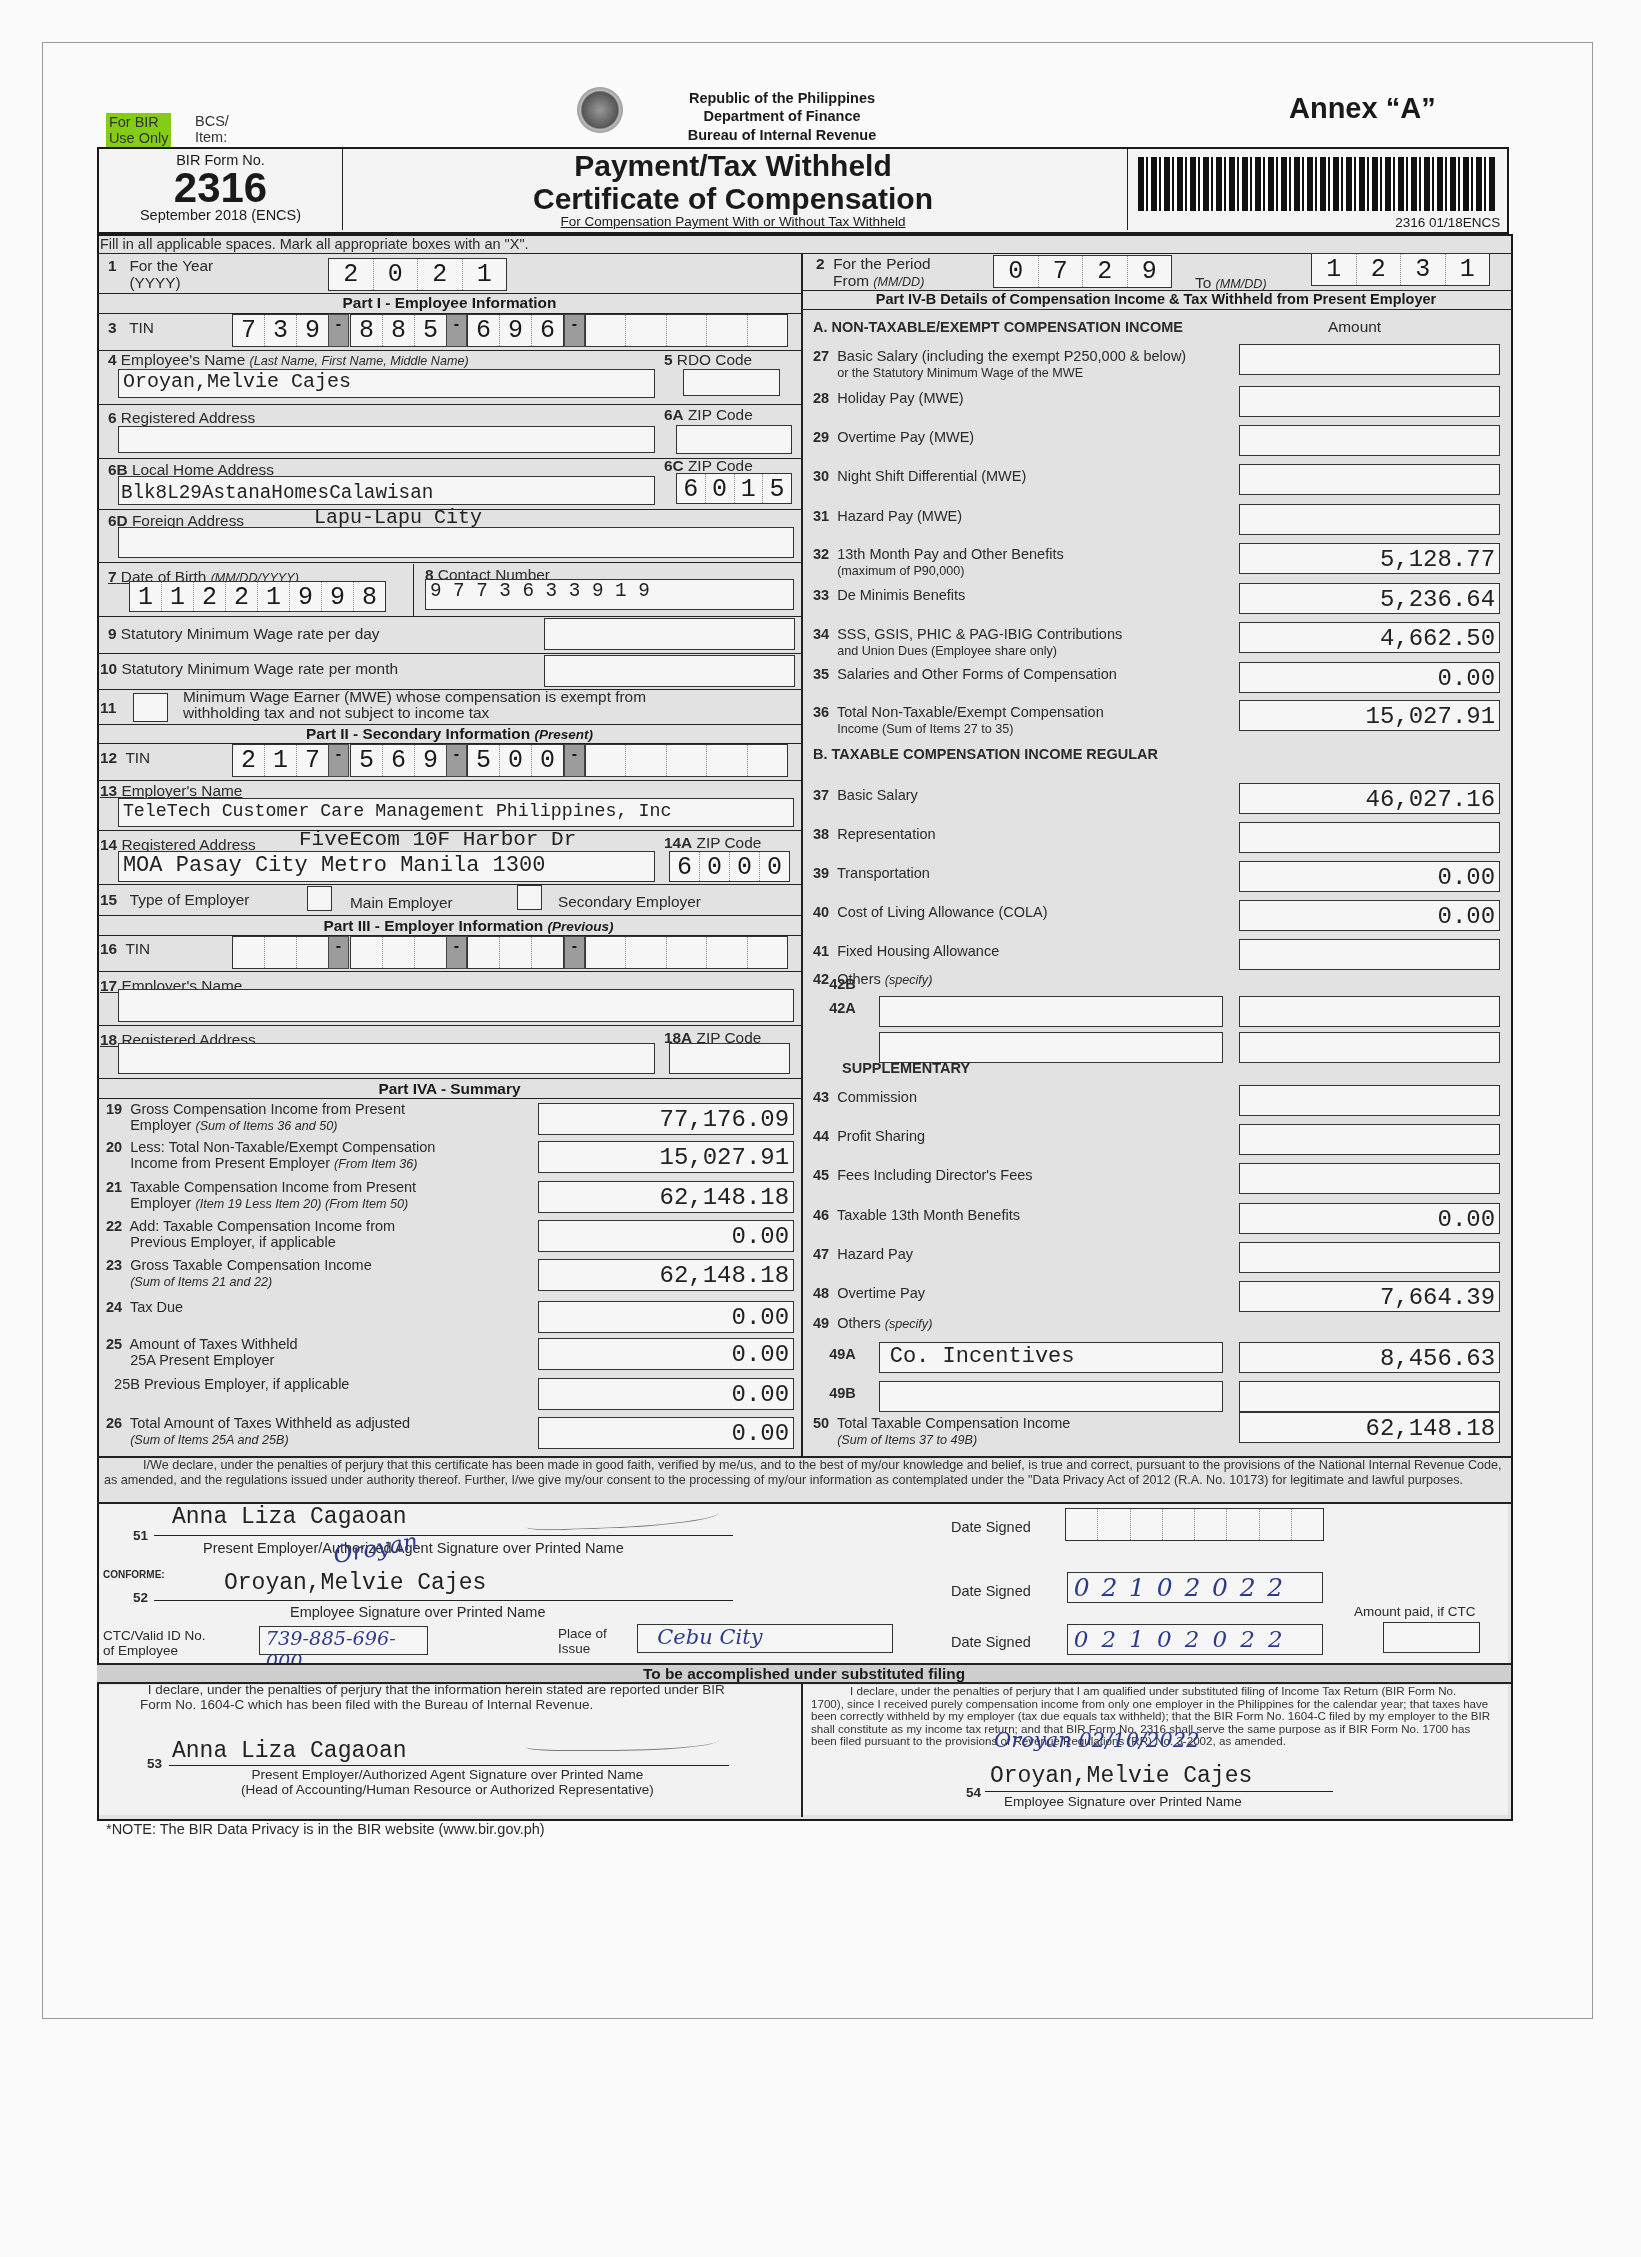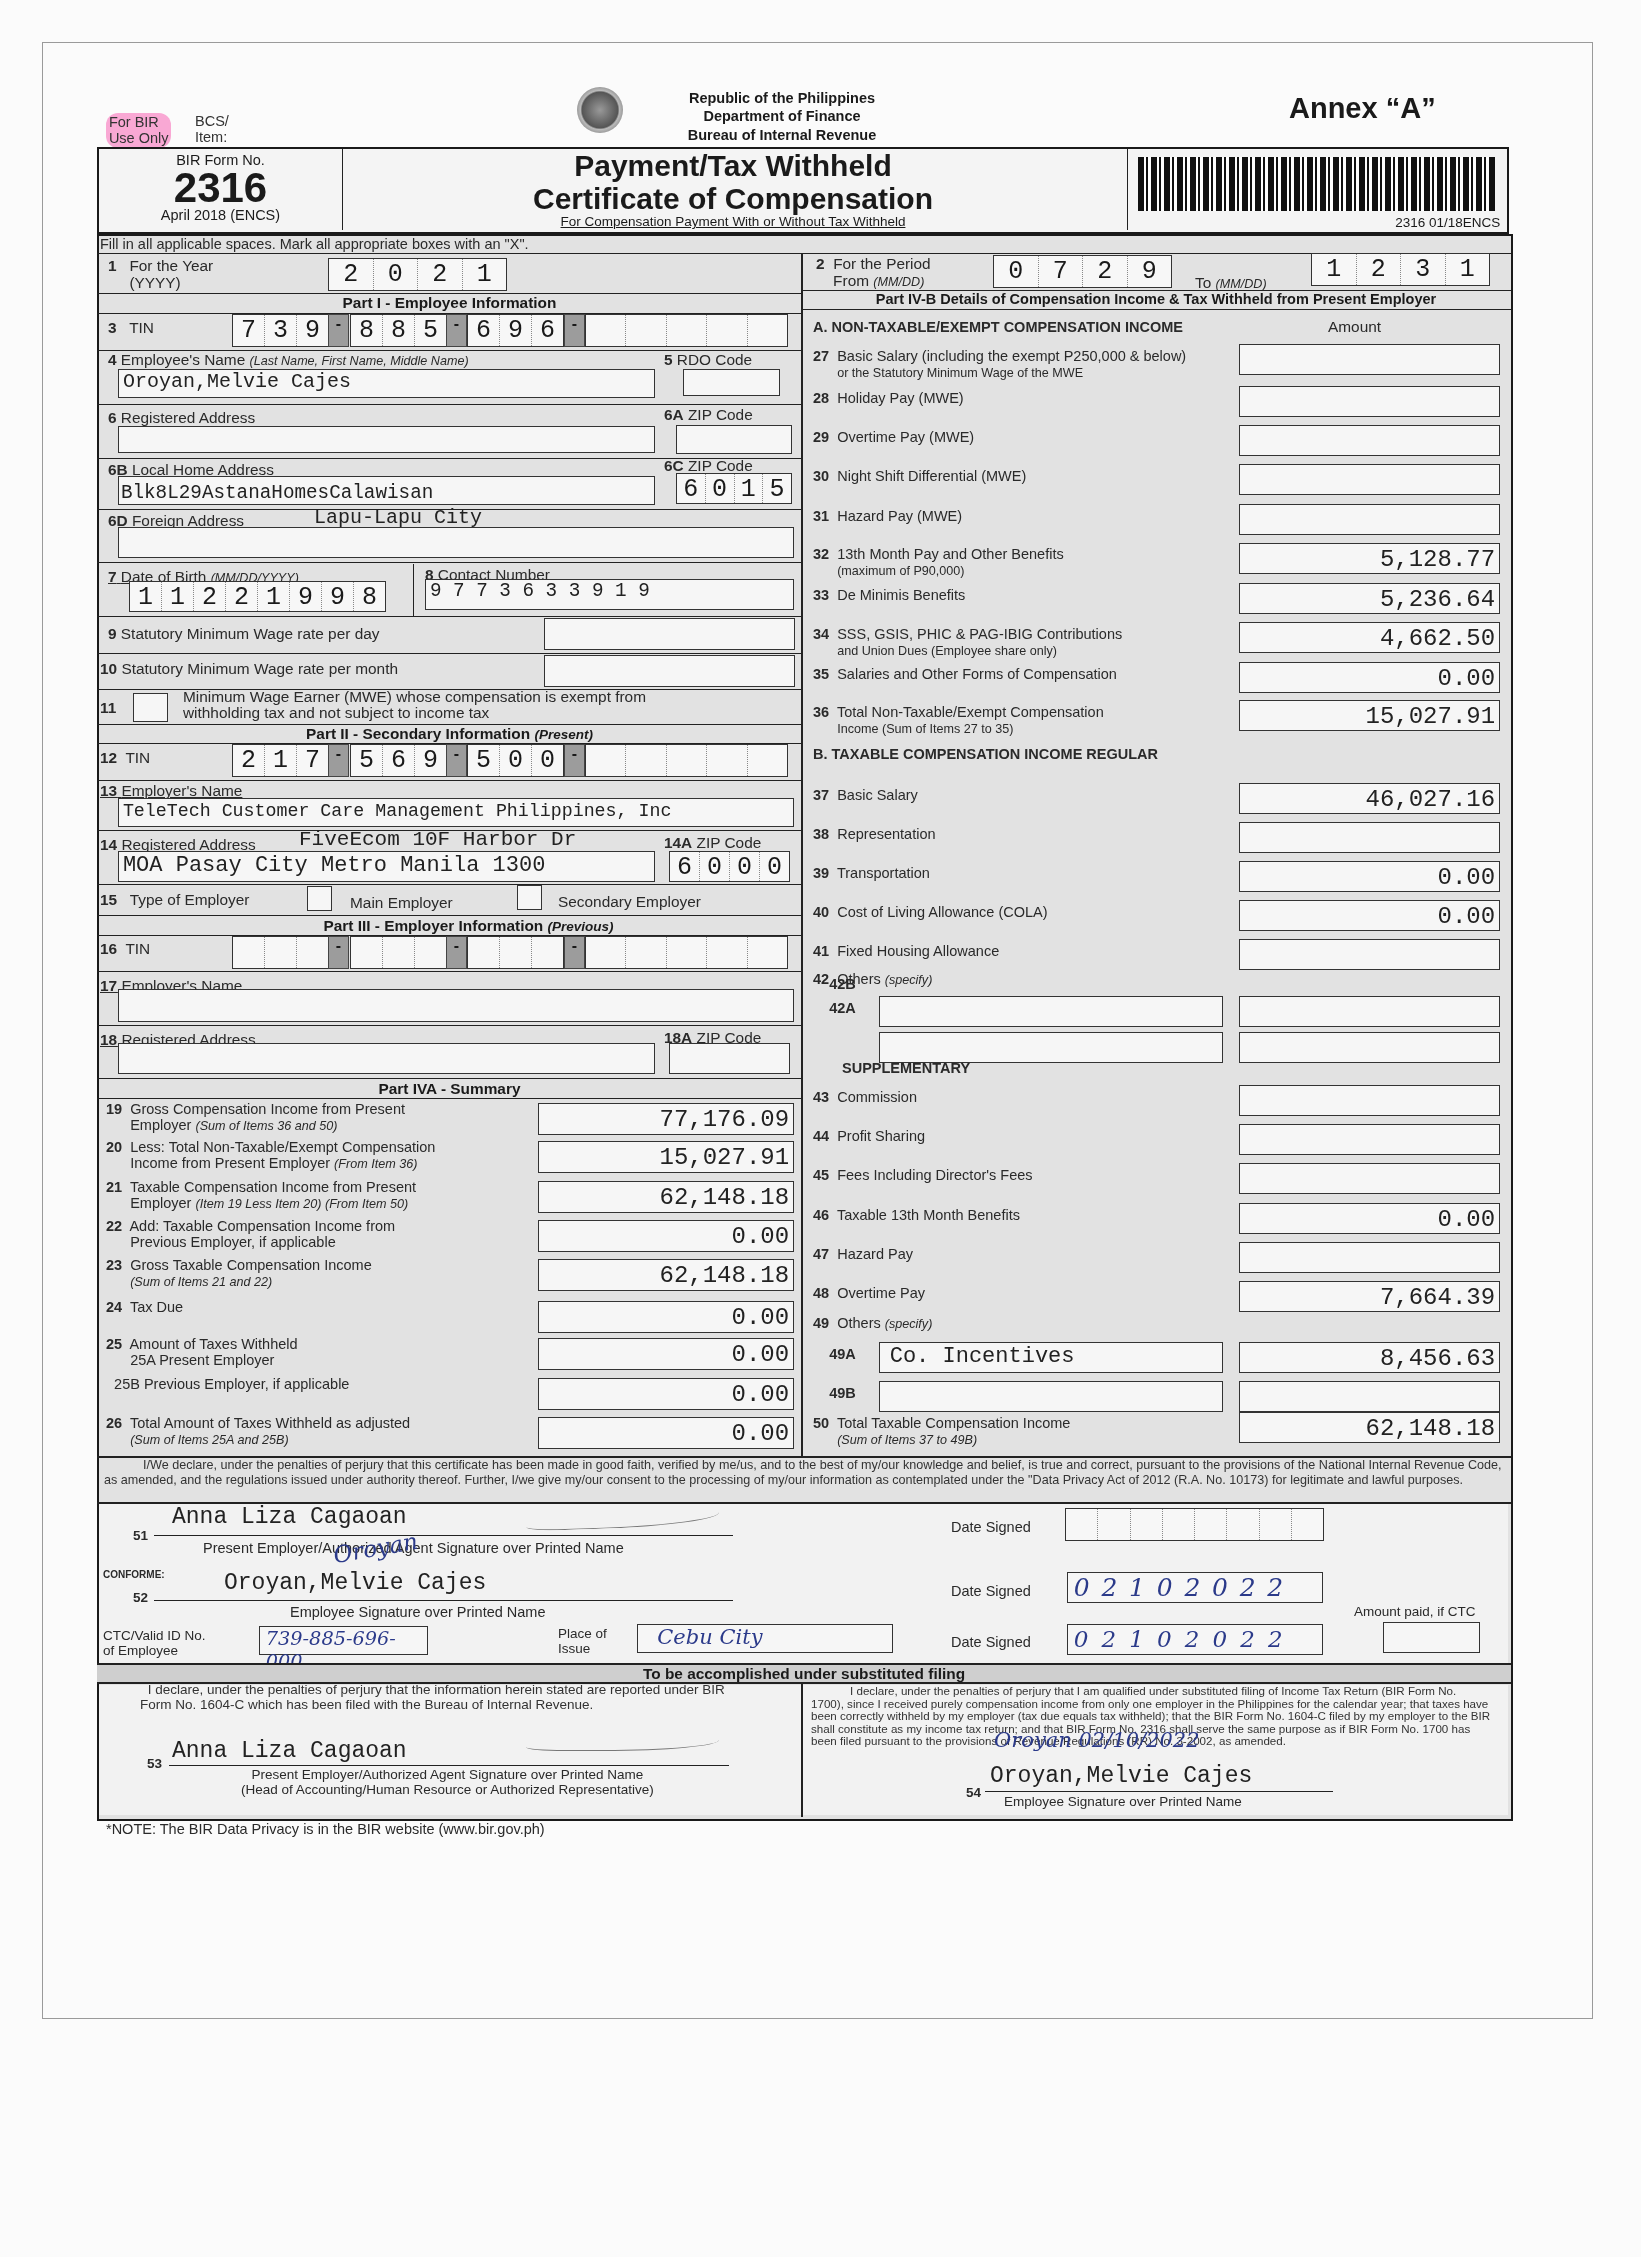--- a/index.html
+++ b/index.html
@@ -1,20 +1,20 @@
 <!DOCTYPE html>
 <html><head>
 <meta charset="utf-8">
 <style>
   html, body { margin:0; padding:0; }
   body { width:1641px; height:2257px; background:#fbfbfb; position:relative; font-family:"Liberation Sans", sans-serif; color:#1a1a1a; overflow:hidden; }
   .page-border { position:absolute; left:42px; top:42px; width:1549px; height:1975px; border:1px solid #9a9a9a; }
   .abs { position:absolute; }
   .hdr-small { font-size:14.5px; line-height:16.4px; color:#333; }
-  .gray { background:#f9a8d4;border-radius:12px; }
+  .gray { background:#84cc16; }
   .form { position:absolute; left:97px; top:145px; width:1412px; height:1672px; border:2.9px solid #1a1a1a; background:#e2e2e2; }
   .hline { position:absolute; height:0; border-top:1.9px solid #222; }
   .vline { position:absolute; width:0; border-left:2.9px solid #222; }
   .lbl { position:absolute; font-size:15.4px; line-height:17.4px; color:#2a2a2a; white-space:nowrap; }
   .lbl b { font-weight:bold; }
   .it { font-style:italic; font-size:12.6px; }
   .sm { font-size:12.6px; line-height:14.5px; }
   .box { position:absolute; background:#f6f6f6; border:1px solid #333; box-sizing:border-box; }
   .val { position:absolute; font-family:"Liberation Mono", monospace; font-size:23px; color:#222; white-space:nowrap; }
   .amt { position:absolute; right:3.9px; top:1.9px; font-family:"Liberation Mono", monospace; font-size:24px; color:#222; }
@@ -42,21 +42,21 @@
   <div>Republic of the Philippines</div>
   <div>Department of Finance</div>
   <div>Bureau of Internal Revenue</div>
 </div>
 <div class="abs" style="left:1289px;top:92px;font-size:29px;font-weight:bold;">Annex “A”</div>
 
 <div class="abs" style="left:97px;top:147px;width:1412px;height:87px;border:2.9px solid #1a1a1a;background:#f4f4f4;box-sizing:border-box;">
   <div class="abs" style="left:0;top:0;width:243px;height:81px;border-right:1.9px solid #222;text-align:center;">
     <div style="font-size:14.5px;margin-top:2.9px;">BIR Form No.</div>
     <div style="font-size:42px;font-weight:bold;line-height:39px;">2316</div>
-    <div style="font-size:14.5px;">April 2018 (ENCS)</div>
+    <div style="font-size:14.5px;">September 2018 (ENCS)</div>
   </div>
   <div class="abs" style="left:243px;top:0;width:782px;height:81px;text-align:center;">
     <div style="font-size:30px;font-weight:bold;line-height:33px;">Payment/Tax Withheld</div>
     <div style="font-size:30px;font-weight:bold;line-height:33px;margin-top:0;">Certificate of Compensation</div>
     <div style="font-size:13.5px;line-height:13.5px;text-decoration:underline;">For Compensation Payment With or Without Tax Withheld</div>
   </div>
   <div class="abs" style="left:1028px;top:0;width:378px;height:81px;border-left:1.9px solid #222;">
     <div class="abs" style="left:9.7px;top:7.7px;width:357px;height:54px;background:repeating-linear-gradient(90deg,#111 0 5.8px,#fff 5.8px 7.7px,#111 7.7px 9.7px,#fff 9.7px 12.6px,#111 12.6px 19.3px,#fff 19.3px 21px,#111 21px 23px,#fff 23px 26px);"></div>
     <div class="abs" style="right:5.8px;bottom:0;font-size:13.5px;">2316 01/18ENCS</div>
   </div>

